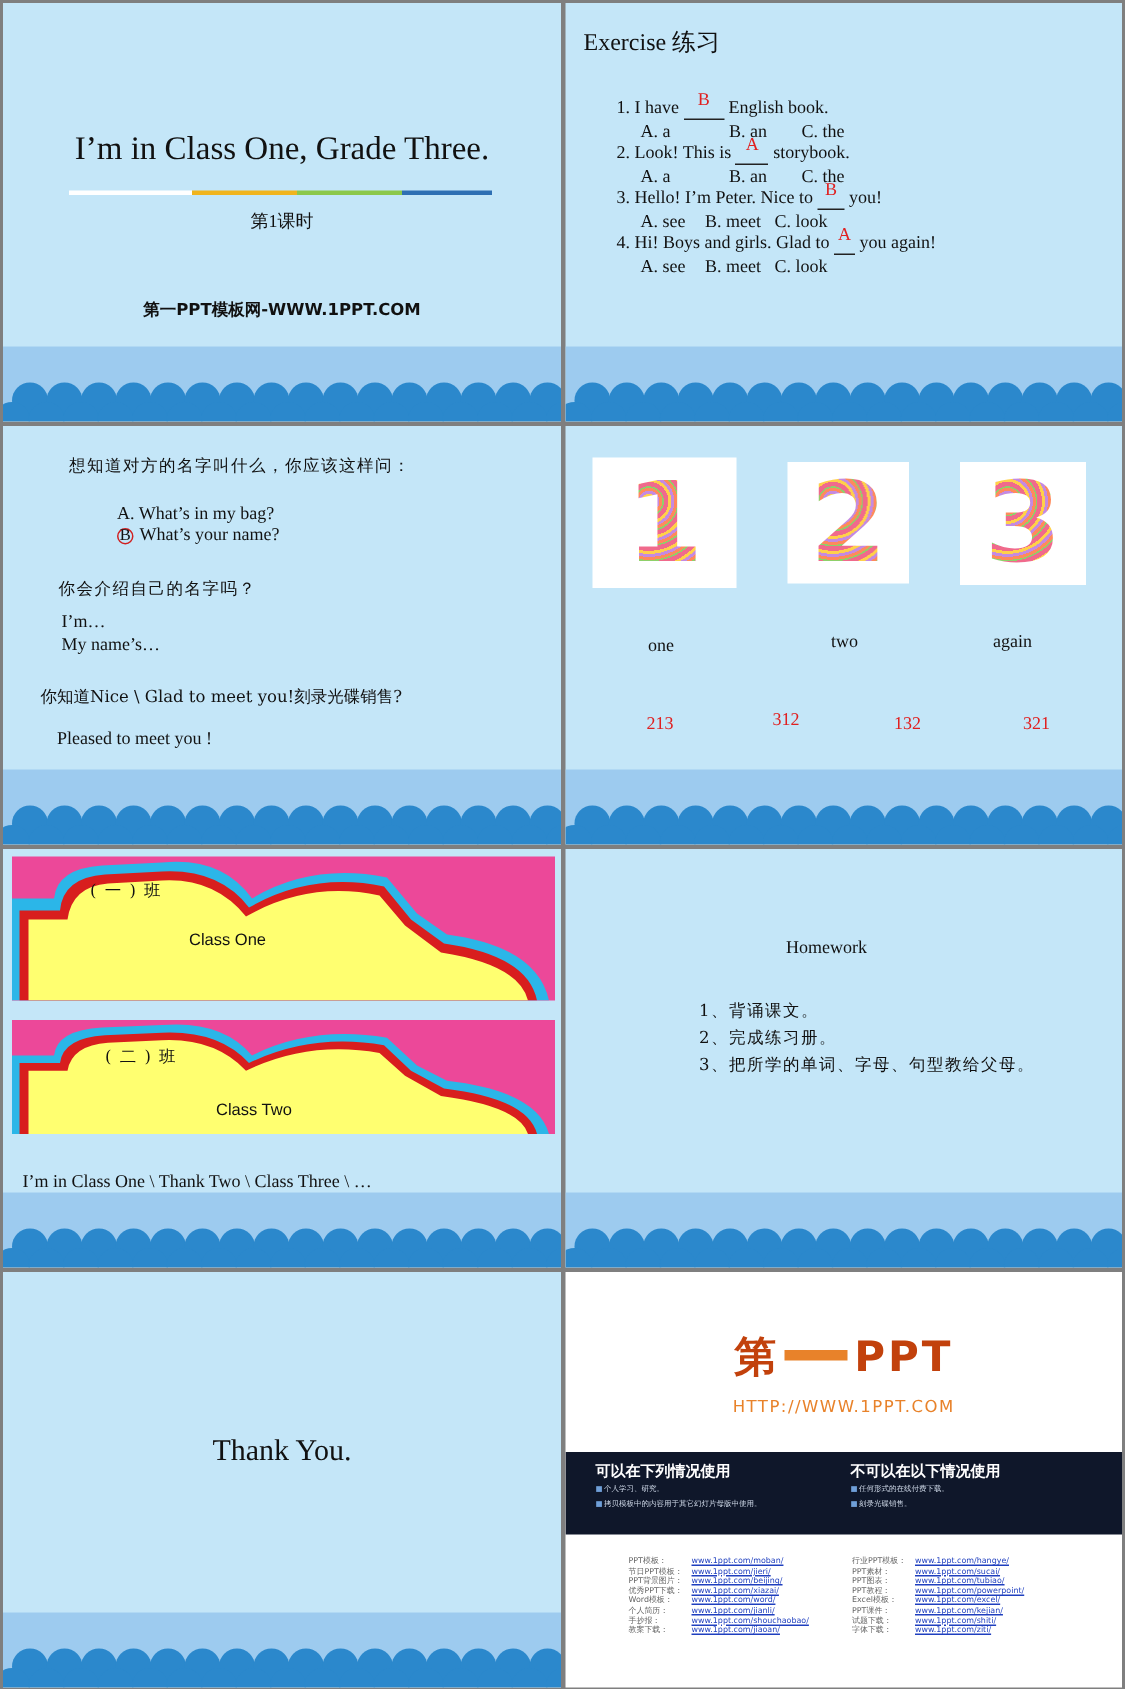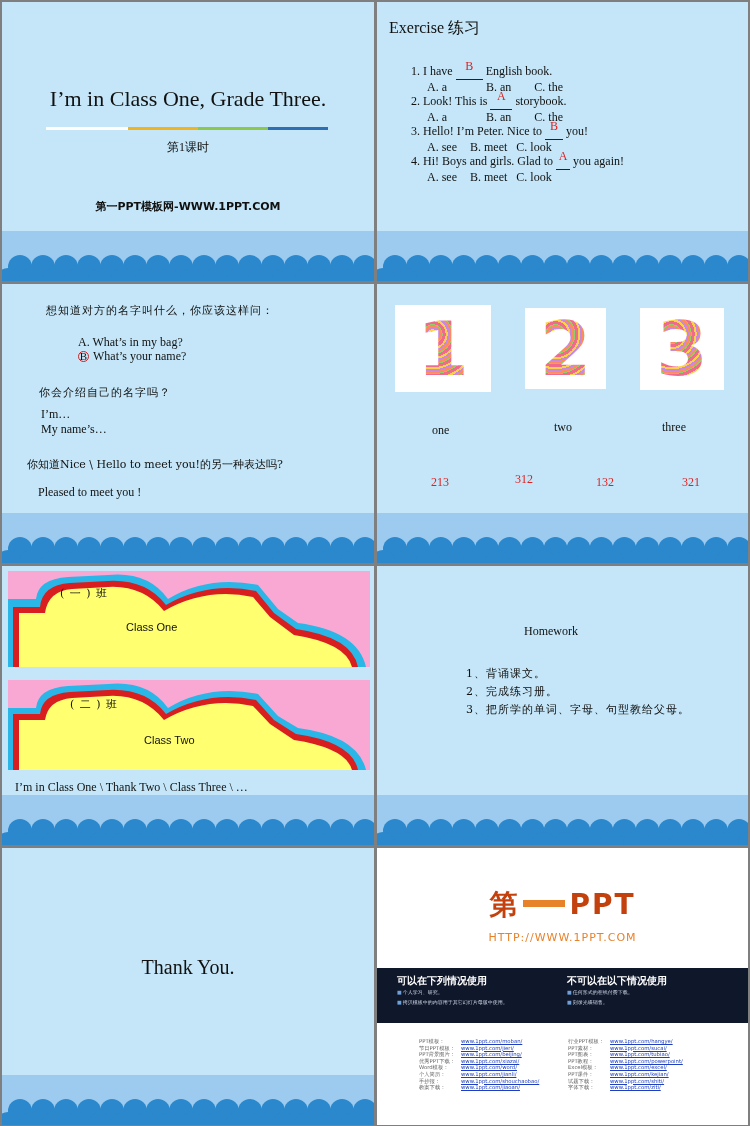--- a/index.html
+++ b/index.html
@@ -42,21 +42,21 @@
 
   
   .numimg { position: absolute; background: #ffffff; display: flex; align-items: center; justify-content: center; }
   .numglyph { font-family: "DejaVu Sans", sans-serif; font-weight: bold; font-size: 74px; line-height: 1; 
               background: repeating-radial-gradient(circle at 30% 30%, #f06a8c 0 3px, #ffd04a 3px 5px, #c58ae0 5px 7px, #ff8a5c 7px 9px, #8fd06a 9px 10px);
               -webkit-background-clip: text; background-clip: text; color: transparent; }
   .word { font-size: 12px; }
   .red { color: #e02020; font-size: 12px; }
 
   
-  .cloud { position: absolute; left: 6px; width: 362px; background: #f9a8d4; }
+  .cloud { position: absolute; left: 6px; width: 362px; background: #ec4899; }
   .cloud svg { display: block; width: 100%; height: 100%; }
 
   
   .logo { left: 0; right: 0; top: 38px; text-align: center; font-family: "DejaVu Sans", sans-serif; font-weight: bold; font-size: 28px; color: #c2410c; letter-spacing: 2px; }
   .logo .dash { display: inline-block; width: 42px; height: 7px; background: #e8822a; vertical-align: middle; margin: 0 4px 6px 4px; }
   .url { left: 0; right: 0; top: 83px; text-align: center; font-family: "DejaVu Sans", sans-serif; font-size: 11px; color: #e8822a; letter-spacing: 1px; }
   .band { position: absolute; left: 0; right: 0; top: 120px; height: 55px; background: #0f172a; color: #fff; font-family: "DejaVu Sans", sans-serif; }
   .band h4 { position: absolute; font-size: 10px; font-weight: bold; white-space: nowrap; }
   .band .li { position: absolute; font-size: 5px; white-space: nowrap; color: #cfd9e8; }
   .band .li::before { content: "■"; color: #6f9fd8; margin-right: 1px; }
@@ -201,21 +201,21 @@
 
   <div class="slide s3">
     <div class="abs cn" style="left:44px;top:19px">想知道对方的名字叫什么，你应该这样问：</div>
     <div class="abs en12" style="left:76px;top:51px">A.  What’s in my bag?</div>
     <div class="abs en12" style="left:76px;top:65px">
       <span class="circleB">B</span><span>What’s your name?</span>
     </div>
     <div class="abs cn" style="left:37px;top:101px">你会介绍自己的名字吗？</div>
     <div class="abs en12" style="left:39px;top:123px">I’m…</div>
     <div class="abs en12" style="left:39px;top:138px">My name’s…</div>
-    <div class="abs cn" style="left:25px;top:173px;letter-spacing:0">你知道Nice \ Hello to meet you!的另一种表达吗?</div>
+    <div class="abs cn" style="left:25px;top:173px;letter-spacing:0">你知道Nice \ Glad to meet you!刻录光碟销售?</div>
     <div class="abs en12" style="left:36px;top:201px">Pleased to meet you !</div>
     <div class="wave">
       <svg viewBox="0 0 372 34" preserveAspectRatio="none">
         <g fill="#2b88cc">
           <circle cx="18" cy="20" r="12"></circle>
             <circle cx="41" cy="20" r="12"></circle>
             <circle cx="64" cy="20" r="12"></circle>
             <circle cx="87" cy="20" r="12"></circle>
             <circle cx="110" cy="20" r="12"></circle>
             <circle cx="133" cy="20" r="12"></circle>
@@ -256,21 +256,21 @@
       <span class="numglyph">1</span>
     </div>
     <div class="numimg" style="left:148px;top:24px;width:81px;height:81px">
       <span class="numglyph">2</span>
     </div>
     <div class="numimg" style="left:263px;top:24px;width:84px;height:82px">
       <span class="numglyph">3</span>
     </div>
     <div class="abs word" style="left:55px;top:139px">one</div>
     <div class="abs word" style="left:177px;top:136px">two</div>
-    <div class="abs word" style="left:285px;top:136px">three</div>
+    <div class="abs word" style="left:285px;top:136px">again</div>
     <div class="abs red" style="left:54px;top:191px">213</div>
     <div class="abs red" style="left:138px;top:188px">312</div>
     <div class="abs red" style="left:219px;top:191px">132</div>
     <div class="abs red" style="left:305px;top:191px">321</div>
     <div class="wave">
       <svg viewBox="0 0 372 34" preserveAspectRatio="none">
         <g fill="#2b88cc">
           <circle cx="18" cy="20" r="12"></circle>
             <circle cx="41" cy="20" r="12"></circle>
             <circle cx="64" cy="20" r="12"></circle>
@@ -312,21 +312,21 @@
   <div class="slide s5">
     <div class="cloud" style="top:5px;height:96px">
       <svg viewBox="0 0 362 96" preserveAspectRatio="none">
         <path d="M0 96 L0 28 L28 28 Q30 8 60 6 L100 4 Q140 0 160 28 Q200 4 250 14 L270 38 L290 52 Q350 60 358 96 Z" fill="#2bb6e8"></path>
         <path d="M5 96 L5 36 L32 36 Q34 14 62 12 L100 10 Q138 8 158 34 Q200 10 248 20 L266 42 L288 58 Q344 66 350 96 Z" fill="#d81e1e"></path>
         <path d="M11 96 L11 42 L37 42 Q40 20 64 18 L100 16 Q135 14 156 40 Q198 16 245 26 L262 46 L286 64 Q338 72 344 96 Z" fill="#ffff70"></path>
       </svg>
       <div class="abs cn" style="left:52px;top:15px;font-size:11px">( 一 ) 班</div>
       <div class="abs en12" style="left:118px;top:50px;font-size:11px;font-family:'Liberation Sans',sans-serif">Class One</div>
     </div>
-    <div class="cloud" style="top:114px;height:90px">
+    <div class="cloud" style="top:114px;height:76px">
       <svg viewBox="0 0 362 90" preserveAspectRatio="none">
         <path d="M0 90 L0 28 L28 28 Q30 8 60 6 L100 4 Q140 0 160 28 Q200 4 250 14 L270 36 L290 48 Q350 56 358 90 Z" fill="#2bb6e8"></path>
         <path d="M5 90 L5 34 L32 34 Q34 14 62 12 L100 10 Q138 8 158 34 Q200 10 248 20 L266 40 L288 54 Q344 62 350 90 Z" fill="#d81e1e"></path>
         <path d="M11 90 L11 40 L37 40 Q40 20 64 18 L100 16 Q135 14 156 40 Q198 16 245 26 L262 44 L286 60 Q338 68 344 90 Z" fill="#ffff70"></path>
       </svg>
       <div class="abs cn" style="left:62px;top:17px;font-size:11px">( 二 ) 班</div>
       <div class="abs en12" style="left:136px;top:54px;font-size:11px;font-family:'Liberation Sans',sans-serif">Class Two</div>
     </div>
     <div class="abs en12" style="left:13px;top:214px">I’m in Class One \ Thank Two \  Class Three \ …</div>
     <div class="wave">

